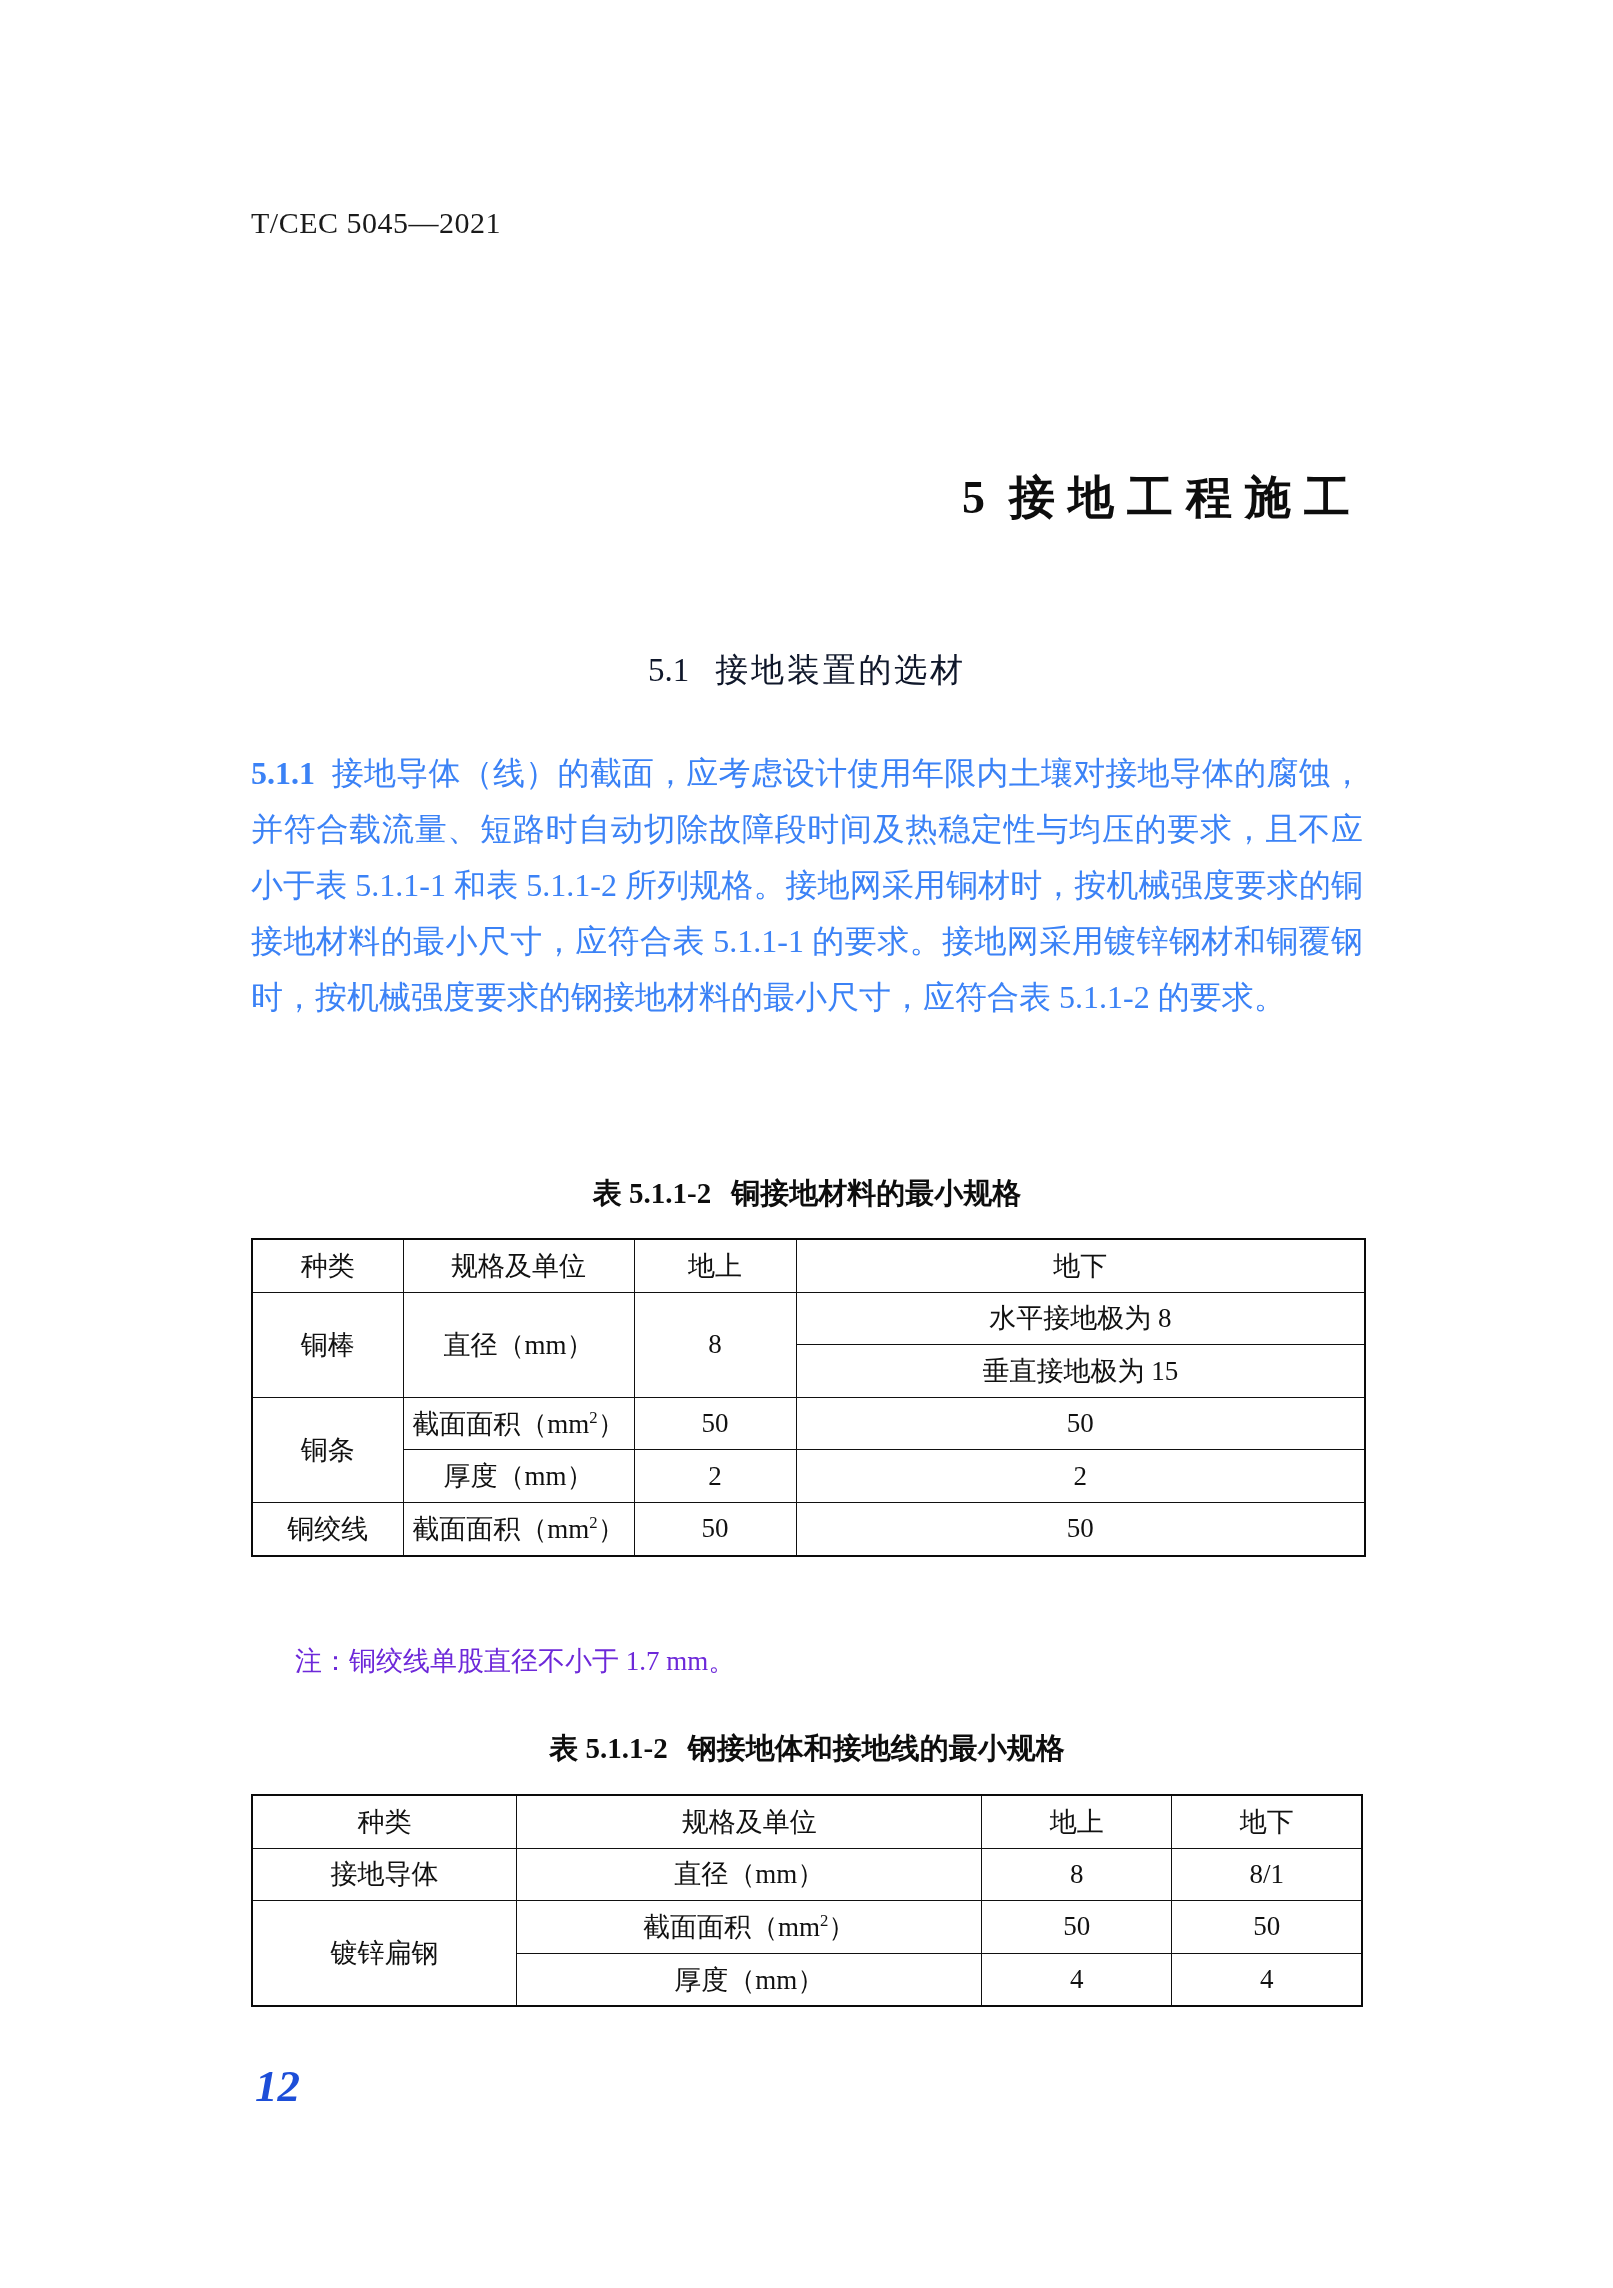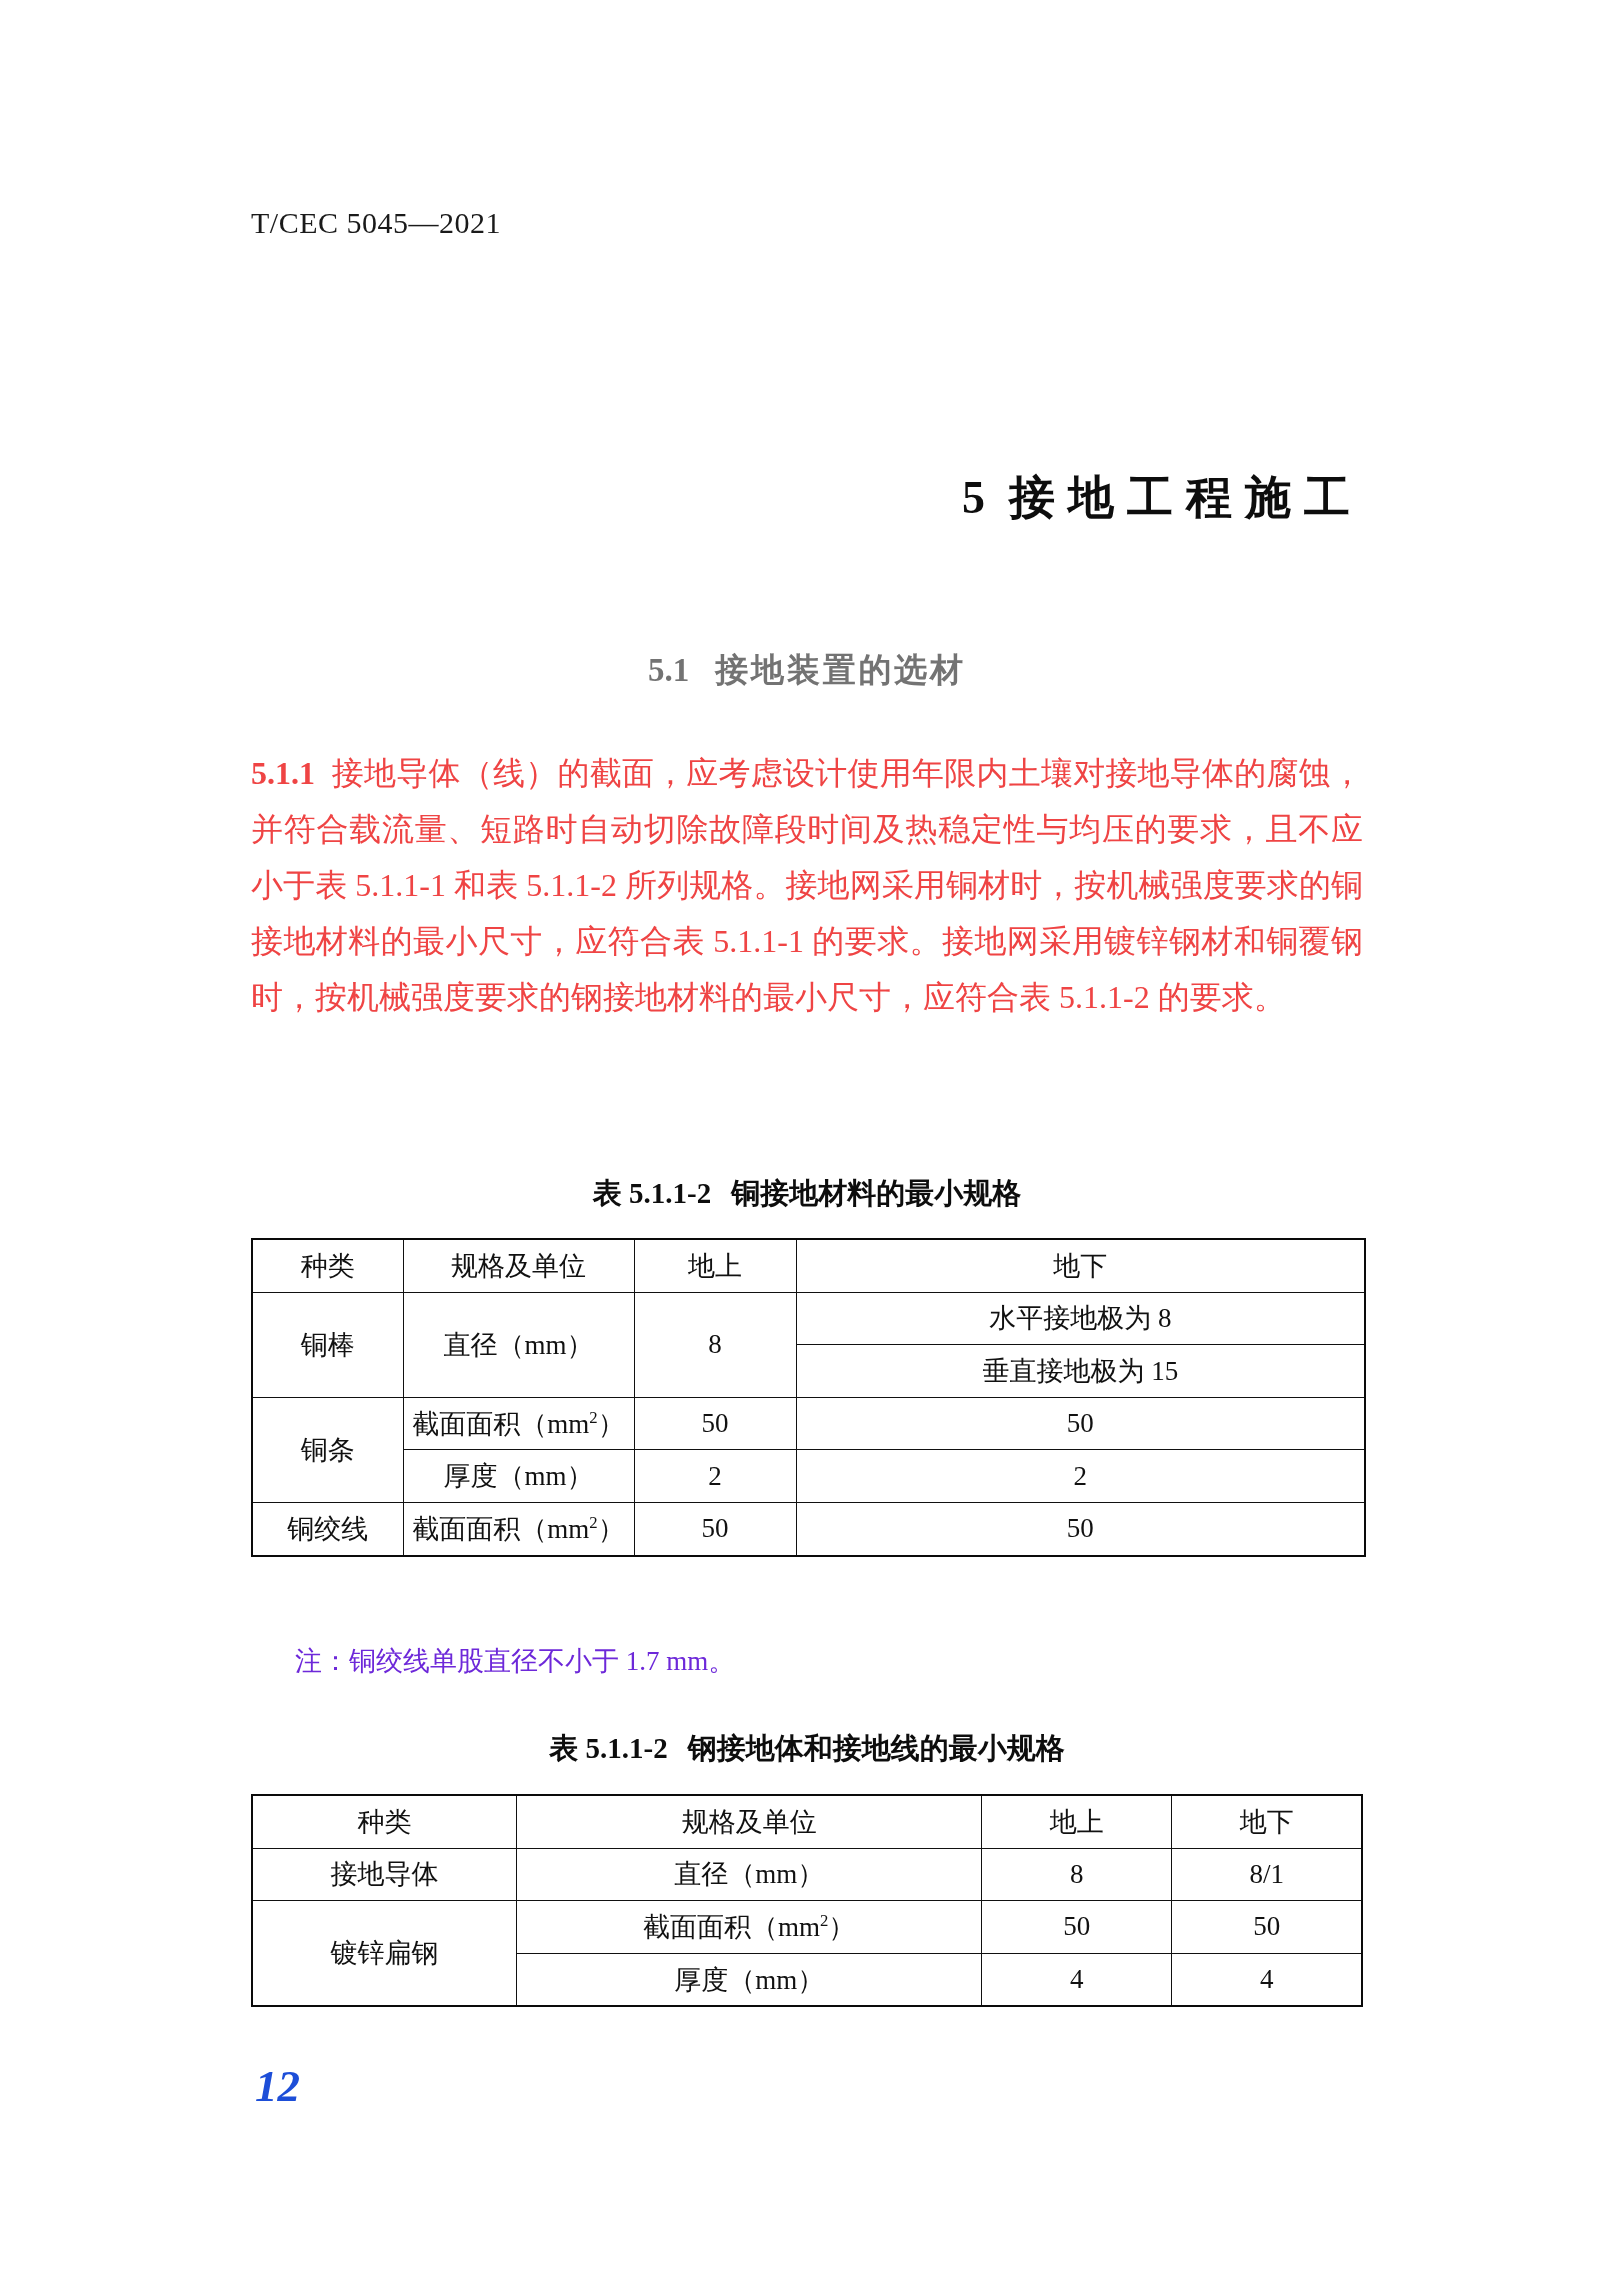--- a/index.html
+++ b/index.html
@@ -58,40 +58,40 @@
   }
 
   
   .section-heading {
     position: absolute;
     left: 0;
     top: 621px;
     width: 1112px;
     text-align: center;
     font-size: 33px;
-    font-weight: bold;
+    font-weight: normal;
     letter-spacing: 2.8px;
-    color: #737373;
+    color: #0f172a;
   }
   .section-heading .snum {
     margin-right: 26px;
     letter-spacing: 0;
   }
 
   
   .body-par {
     position: absolute;
     left: 0;
     top: 713px;
     width: 1112px;
     font-size: 32px;
     line-height: 56px;
     text-align: justify;
     text-justify: inter-ideograph;
-    color: #ef4444;
+    color: #3b82f6;
   }
   .body-par .clause-no {
     font-weight: bold;
     margin-right: 16.6px;
   }
 
   
   .table-caption {
     position: absolute;
     width: 1112px;

